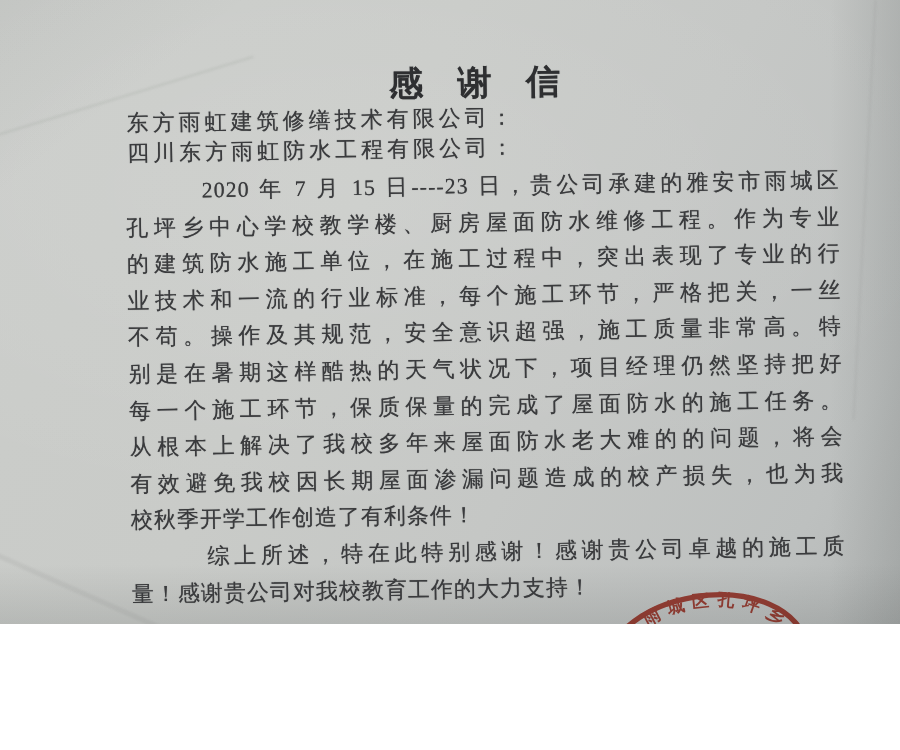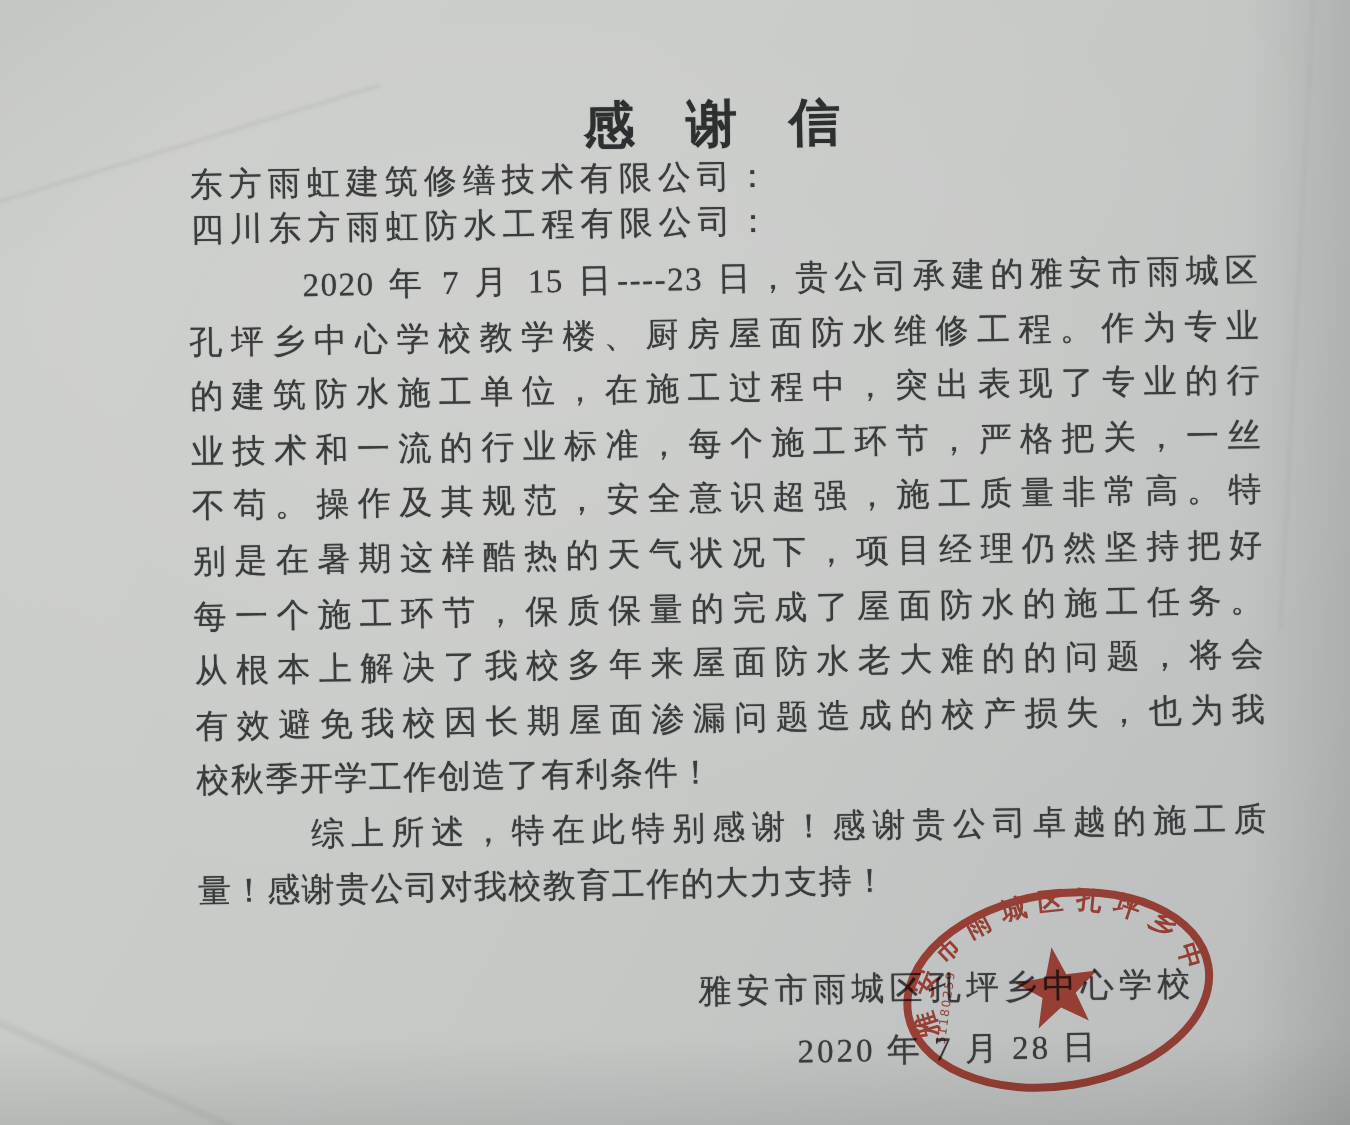--- a/index.html
+++ b/index.html
@@ -4,21 +4,21 @@
 <style>
   * { margin: 0; padding: 0; box-sizing: border-box; }
   html, body { width: 900px; height: 750px; }
   body {
     font-family: "Liberation Serif", "DejaVu Serif", serif;
     overflow: hidden;
   }
   .paper {
     position: relative;
     width: 900px;
-    height: 750px;
+    height: 624px;
     background:
       radial-gradient(ellipse 120% 90% at 38% 30%, rgba(255,255,255,0.10), rgba(255,255,255,0) 60%),
       linear-gradient(118deg, #cbcdca 0%, #c9cbc8 38%, #c5c7c5 62%, #bdc0bf 88%, #b4b7b6 100%);
     overflow: hidden;
   }
   
   .shade { position: absolute; pointer-events: none; }
   .shade-right {
     right: 0; top: 0; width: 70px; height: 100%;
     background: linear-gradient(to right, rgba(90,95,94,0), rgba(90,95,94,0.18));

